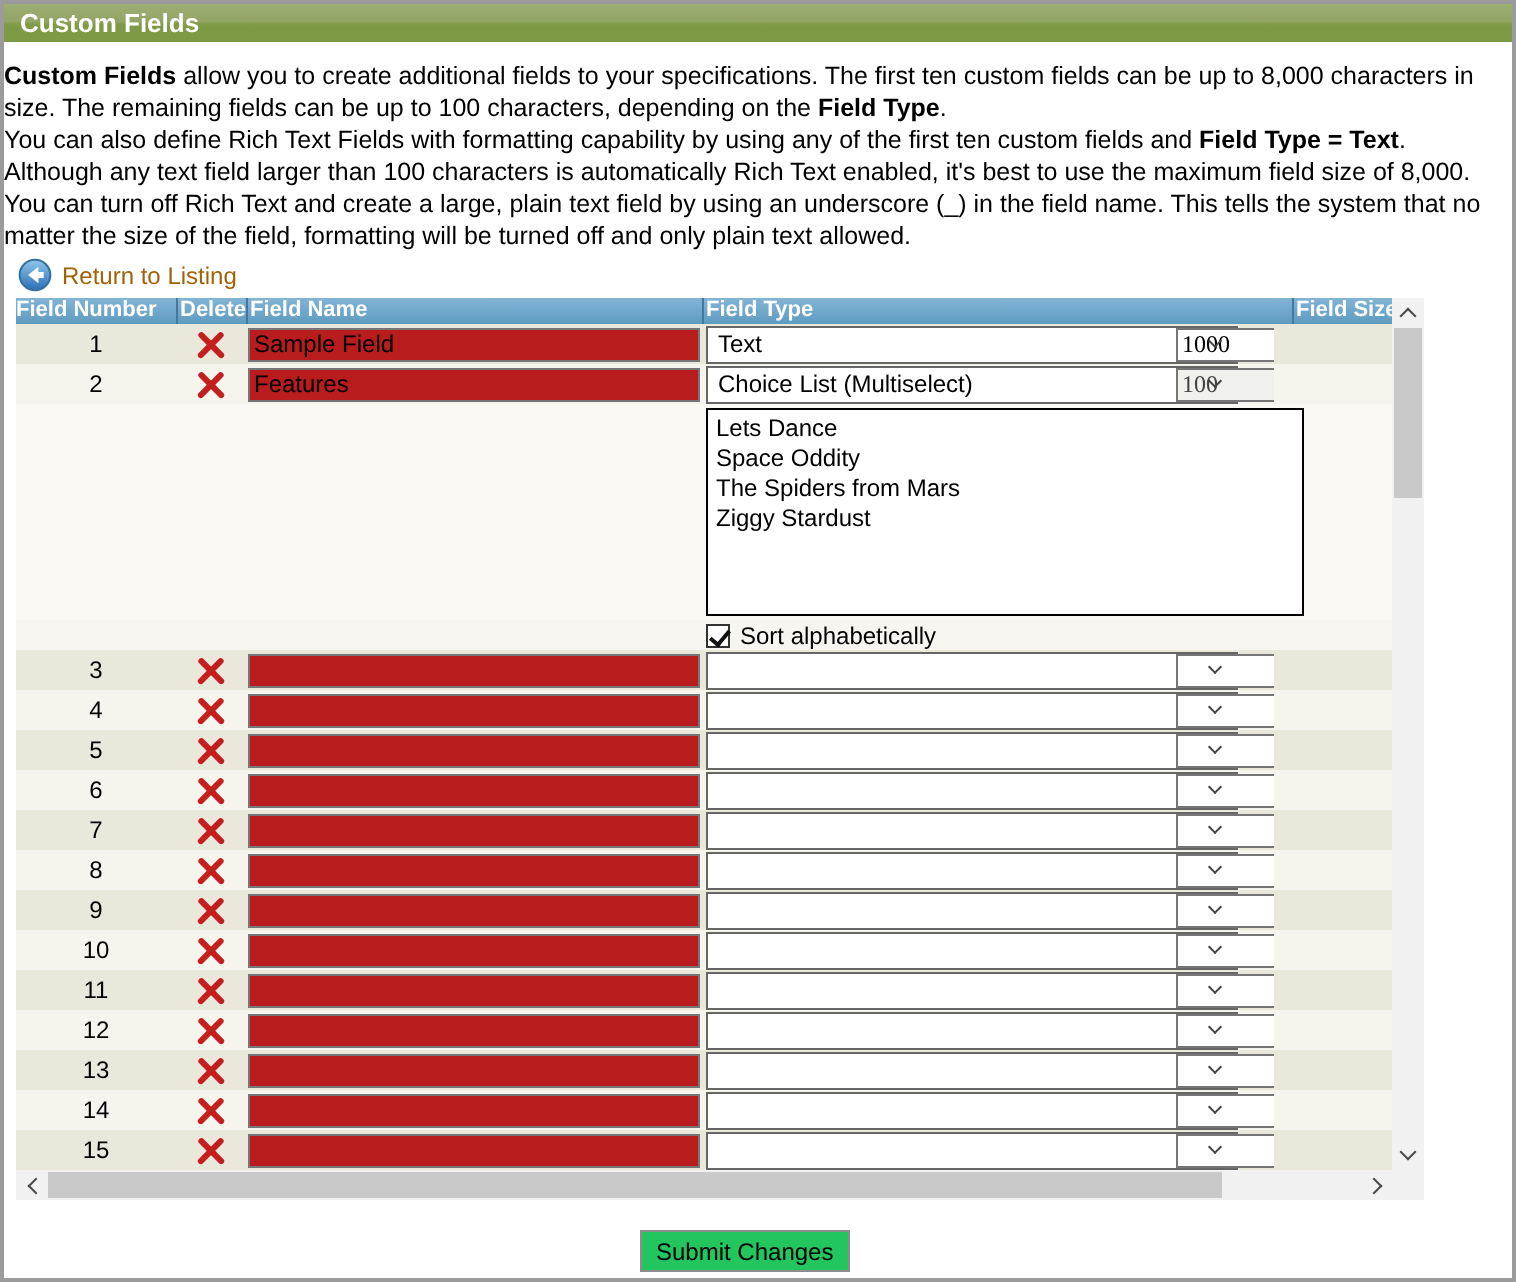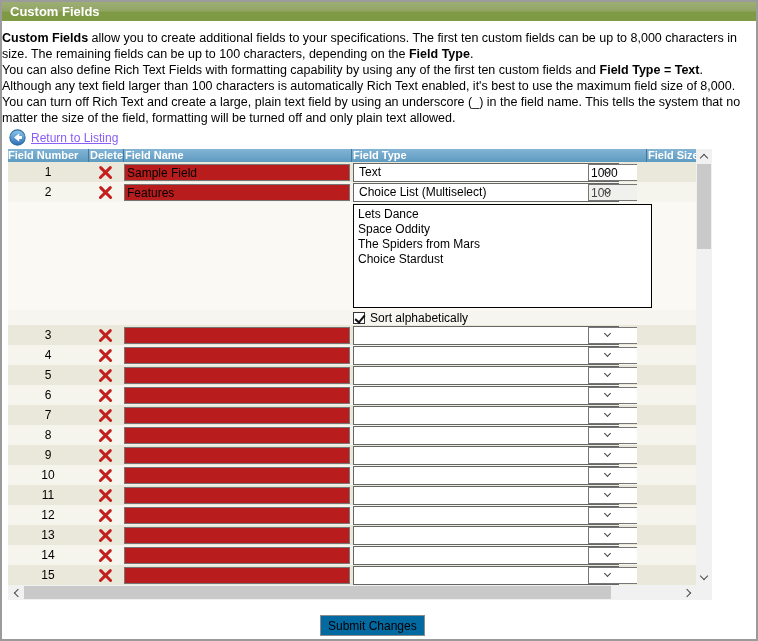--- a/index.html
+++ b/index.html
@@ -9,21 +9,21 @@
     font-family:"Liberation Sans", sans-serif; color:#000;
   }
   .titlebar {
     height:19px; padding-left:8px;
     background:linear-gradient(180deg,#9dae74 0%,#93a565 45%,#7f9a45 55%,#7e9a44 100%);
     color:#fff; font-weight:bold; font-size:13px; line-height:19px;
   }
   .intro { margin:9px 8px 0 0; font-size:12.5px; line-height:16px; }
   .intro .b { font-weight:bold; }
   .return-row { display:flex; align-items:center; gap:5px; margin:3px 0 3px 7px; height:17px; }
-  .return-link { color:#8b5cf6; font-size:12px; text-decoration:underline; cursor:pointer; }
+  .return-link { color:#a16207; font-size:12px; cursor:pointer; }
 
   .table-wrap { display:flex; margin-left:6px; }
   .grid { width:688px; }
 
   
   .thead {
     display:flex; height:13px;
     background:linear-gradient(180deg,#82b4d6,#5e9bc0);
     color:#fff; font-size:11px; font-weight:bold; line-height:13px;
   }
@@ -56,21 +56,21 @@
   .cell-type { width:236px; }
   .sel {
     box-sizing:border-box; width:266px; height:19px; margin-left:2px;
     border:1px solid #666; background:#fff; font-size:12px;
     display:flex; align-items:center; justify-content:space-between;
     padding:0 8px 0 5px; cursor:default;
   }
   .cell-size { width:50px; overflow:hidden; }
   .cell-size input {
     width:56px; height:15px; border:1px solid #767676; font-size:12px;
-    padding:0 2px; margin-left:1px; font-family:Liberation Sans, sans-serif; background:#fff;
+    padding:0 2px; margin-left:1px; font-family:Liberation Serif, serif; background:#fff;
   }
   .cell-size input.ro { background:#f0f0ec; color:#444; }
 
   
   .listbox-row { height:108px; background:#faf9f4; box-sizing:border-box; padding:2px 0 0 345px; }
   .listbox {
     box-sizing:border-box; width:299px; height:104px; background:#fff;
     border:1px solid #000; font-size:12px; padding:2px 0; overflow:hidden;
   }
   .listbox .opt { line-height:15px; padding:0 4px; cursor:default; }
@@ -99,21 +99,21 @@
   .hscroll { width:688px; height:15px; background:#f1f1f1; display:flex; align-items:center; }
   .hscroll .btn { width:16px; height:15px; display:flex; align-items:center; justify-content:center; cursor:pointer; }
   .hscroll .track { flex:1; height:15px; position:relative; }
   .hscroll .thumb { position:absolute; left:0; top:1px; width:587px; height:13px; background:#c9c9c9; }
   .corner { width:16px; height:15px; background:#f1f1f1; }
 
   
   .submit-row { margin-top:15px; margin-left:318px; }
   .submit-row button {
     font-family:inherit; font-size:12px; height:21px; padding:0 7px;
-    background:#0369a1; border:1px solid #8c8c8c; color:#000; cursor:pointer;
+    background:#22c55e; border:1px solid #8c8c8c; color:#000; cursor:pointer;
   }
 </style>
 </head>
 <body>
 
 <div class="page">
 
   <div class="titlebar">
     <span>Custom Fields</span>
   </div>
@@ -178,21 +178,21 @@
           </div>
         </div>
         <div class="cell-size"><input type="text" class="ro" readonly="" value="100" style=""></div>
       </div>
 
       <div class="listbox-row">
         <div class="listbox">
           <div class="opt">Lets Dance</div>
           <div class="opt">Space Oddity</div>
           <div class="opt">The Spiders from Mars</div>
-          <div class="opt">Choice Stardust</div>
+          <div class="opt">Ziggy Stardust</div>
         </div>
       </div>
       <div class="sortrow">
         <div class="sort-inner">
           <span class="checkbox checked" id="sort-cb"></span>
           <span>Sort alphabetically</span>
         </div>
       </div>
 
       <div id="empty-rows">

